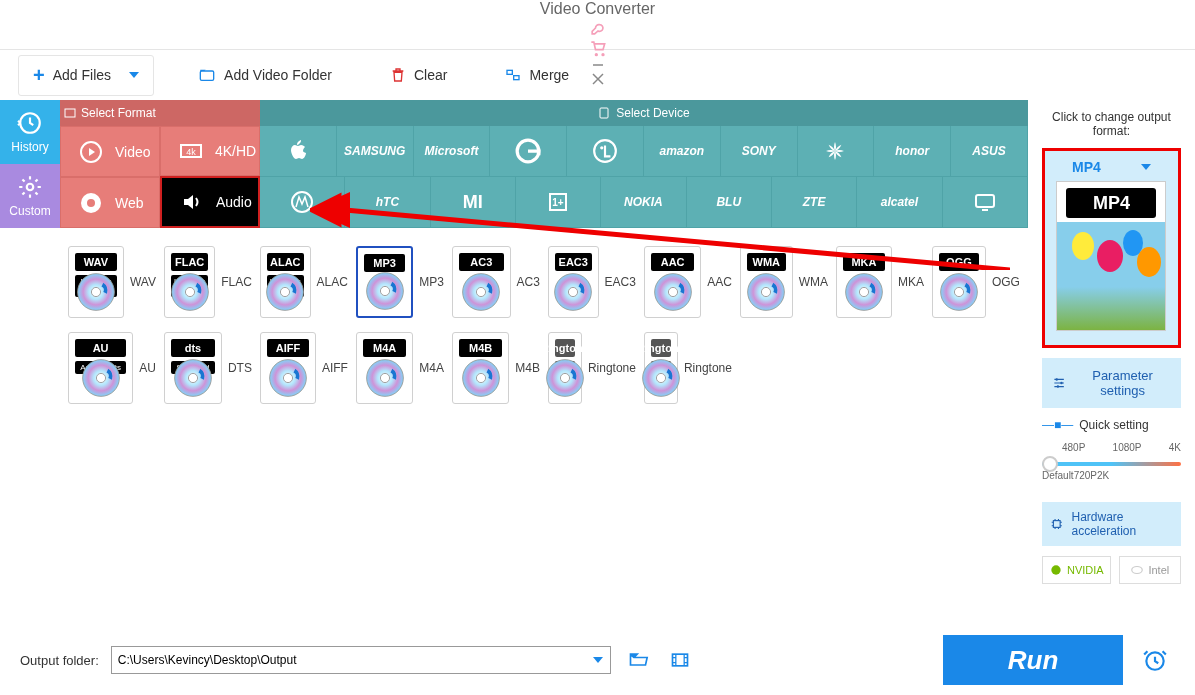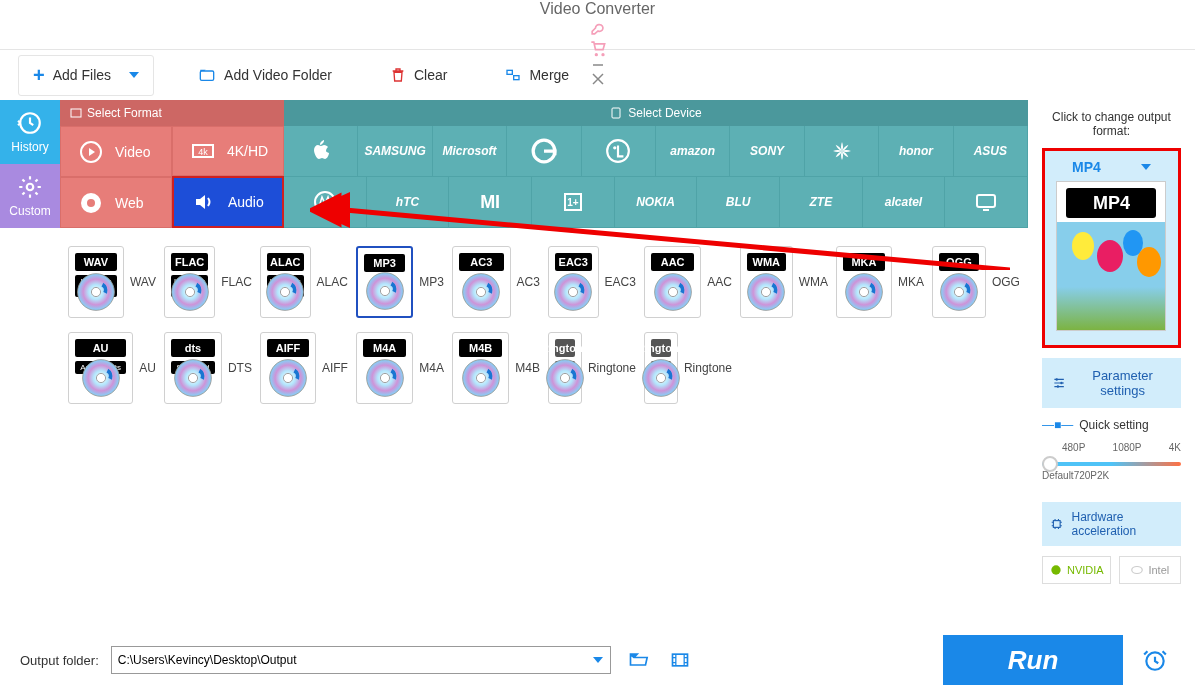--- a/index.html
+++ b/index.html
@@ -25,24 +25,24 @@
 
 .main { display: flex; height: 505px; }
 .left-tabs { width: 72px; display: flex; flex-direction: column; }
 .left-tab { flex: 0 0 64px; display: flex; flex-direction: column; align-items: center; justify-content: center; gap: 4px; color: #fff; cursor: pointer; font-size: 12px; }
 .left-tab.history { background: #34b2ea; }
 .left-tab.custom { background: #a98ae0; }
 .left-tab svg { width: 26px; height: 26px; }
 
 .content { flex: 1; padding: 0; }
 .format-header { display: flex; height: 128px; }
-.format-col { width: 112px; display: flex; flex-direction: column; }
+.format-col { width: 100px; display: flex; flex-direction: column; }
 .format-col-header { height: 26px; background: #cd6764; color: #fff; font-size: 12px; display: flex; align-items: center; justify-content: center; gap: 5px; }
 .format-cell { flex: 1; background: #e77d79; border: 1px solid #d96e6a; display: flex; align-items: center; gap: 12px; padding-left: 18px; color: #fff; font-size: 14px; cursor: pointer; }
-.format-cell.selected { border: 2px solid #d02020; background: #1d4ed8; }
+.format-cell.selected { border: 2px solid #d02020; background: #000000; }
 .format-cell svg { width: 24px; height: 24px; fill: #fff; }
 
 .device-col { flex: 1; display: flex; flex-direction: column; }
 .device-header { height: 26px; background: #4b989c; color: #fff; font-size: 12px; display: flex; align-items: center; justify-content: center; gap: 6px; }
 .device-rows { flex: 1; display: flex; flex-direction: column; }
 .device-row { flex: 1; display: flex; background: #5db0b4; }
 .device-brand { flex: 1; display: flex; align-items: center; justify-content: center; color: #fff; font-weight: bold; border-right: 1px solid #4fa3a7; border-bottom: 1px solid #4fa3a7; cursor: pointer; font-size: 12px; }
 .device-brand svg { fill: #fff; }
 
 

